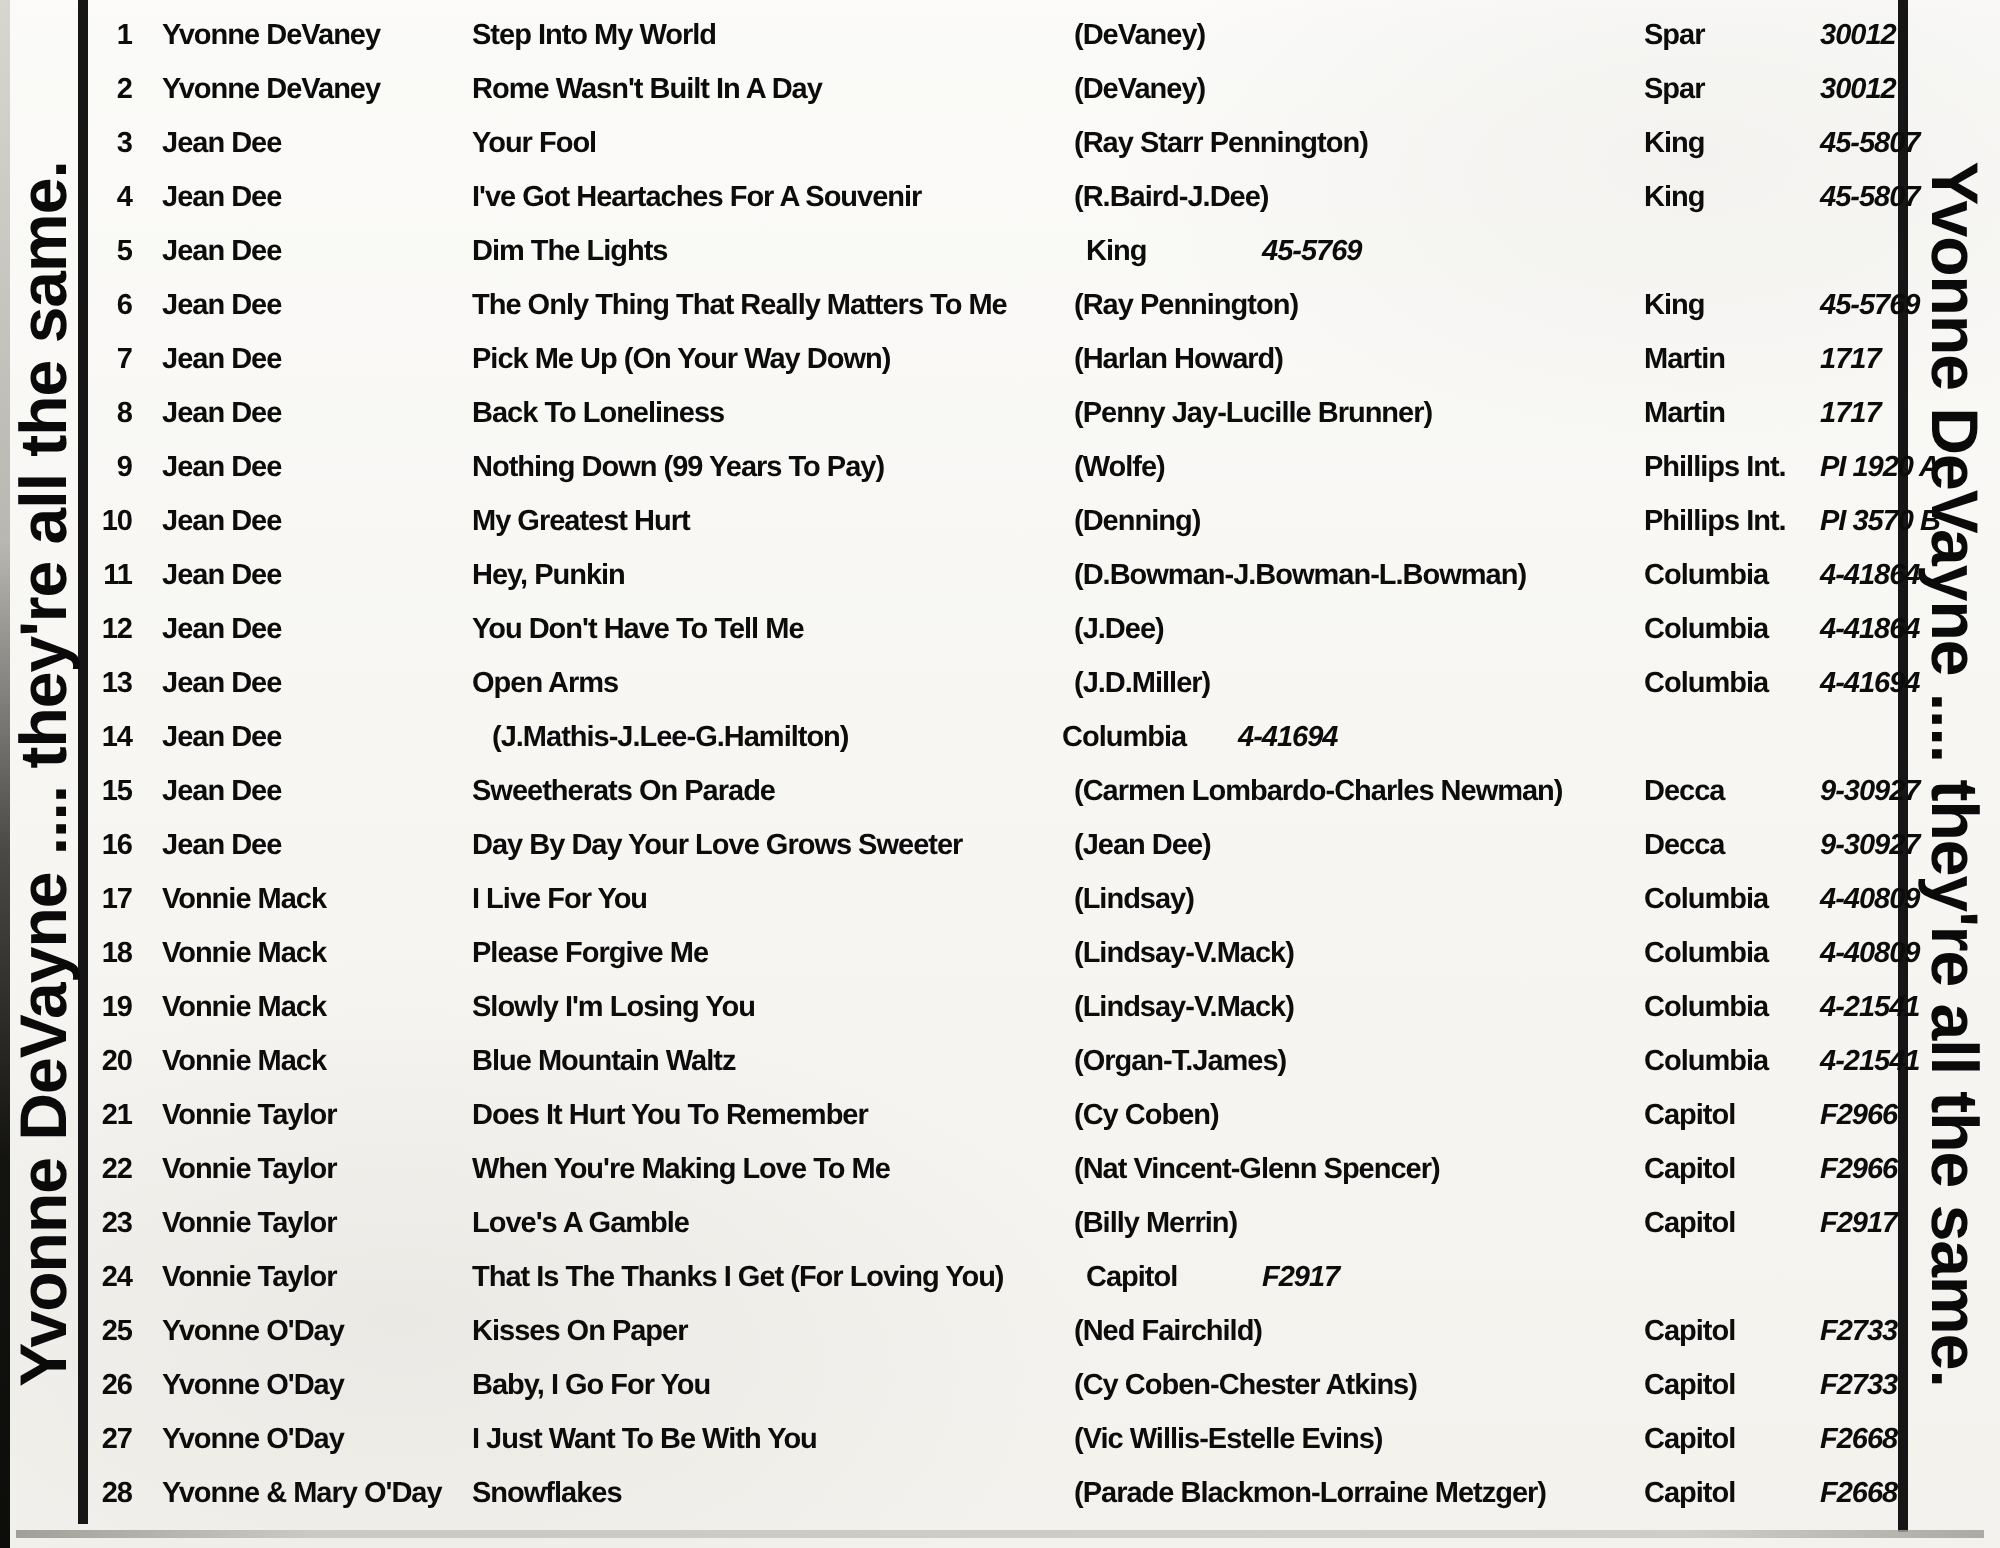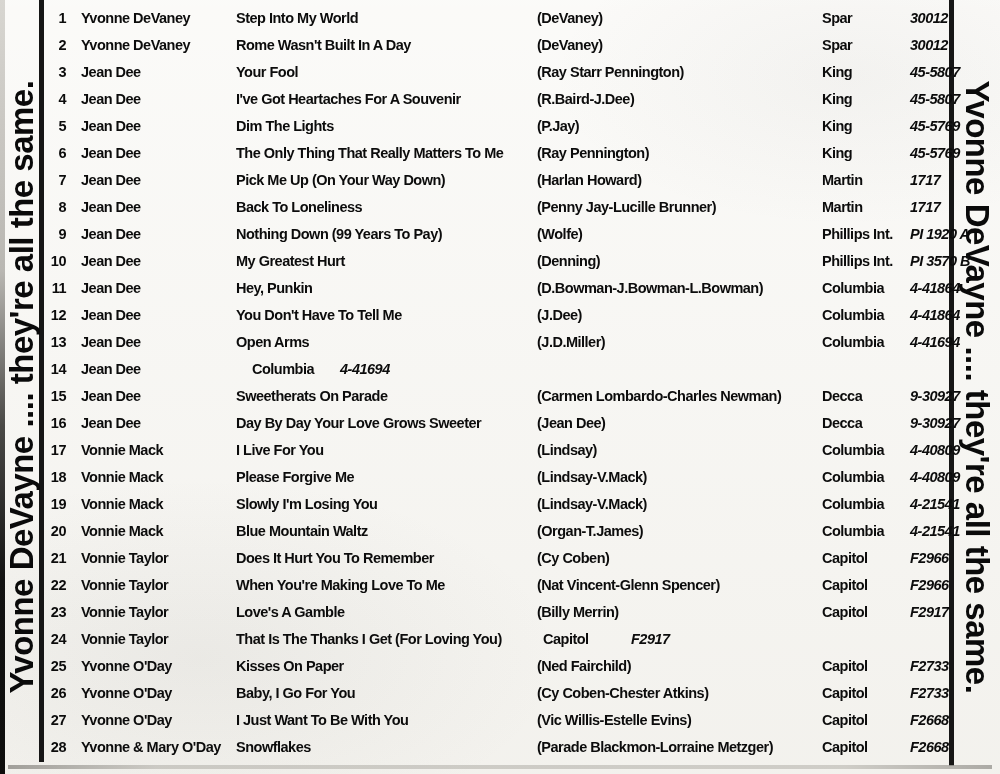--- a/index.html
+++ b/index.html
@@ -103,21 +103,20 @@
         <span class="c-artist">Jean Dee</span>
         <span class="c-title">I've Got Heartaches For A Souvenir</span>
         <span class="c-writer">(R.Baird-J.Dee)</span>
         <span class="c-label">King</span>
         <span class="c-catalog">45-5807</span>
       </div>
       <div class="row">
         <span class="c-num">5</span>
         <span class="c-artist">Jean Dee</span>
         <span class="c-title">Dim The Lights</span>
-        <span class="c-writer">(P.Jay)</span>
         <span class="c-label">King</span>
         <span class="c-catalog">45-5769</span>
       </div>
       <div class="row">
         <span class="c-num">6</span>
         <span class="c-artist">Jean Dee</span>
         <span class="c-title">The Only Thing That Really Matters To Me</span>
         <span class="c-writer">(Ray Pennington)</span>
         <span class="c-label">King</span>
         <span class="c-catalog">45-5769</span>
@@ -174,20 +173,21 @@
         <span class="c-num">13</span>
         <span class="c-artist">Jean Dee</span>
         <span class="c-title">Open Arms</span>
         <span class="c-writer">(J.D.Miller)</span>
         <span class="c-label">Columbia</span>
         <span class="c-catalog">4-41694</span>
       </div>
       <div class="row">
         <span class="c-num">14</span>
         <span class="c-artist">Jean Dee</span>
+        <span class="c-writer">(J.Mathis-J.Lee-G.Hamilton)</span>
         <span class="c-label">Columbia</span>
         <span class="c-catalog">4-41694</span>
       </div>
       <div class="row">
         <span class="c-num">15</span>
         <span class="c-artist">Jean Dee</span>
         <span class="c-title">Sweetherats On Parade</span>
         <span class="c-writer">(Carmen Lombardo-Charles Newman)</span>
         <span class="c-label">Decca</span>
         <span class="c-catalog">9-30927</span>

